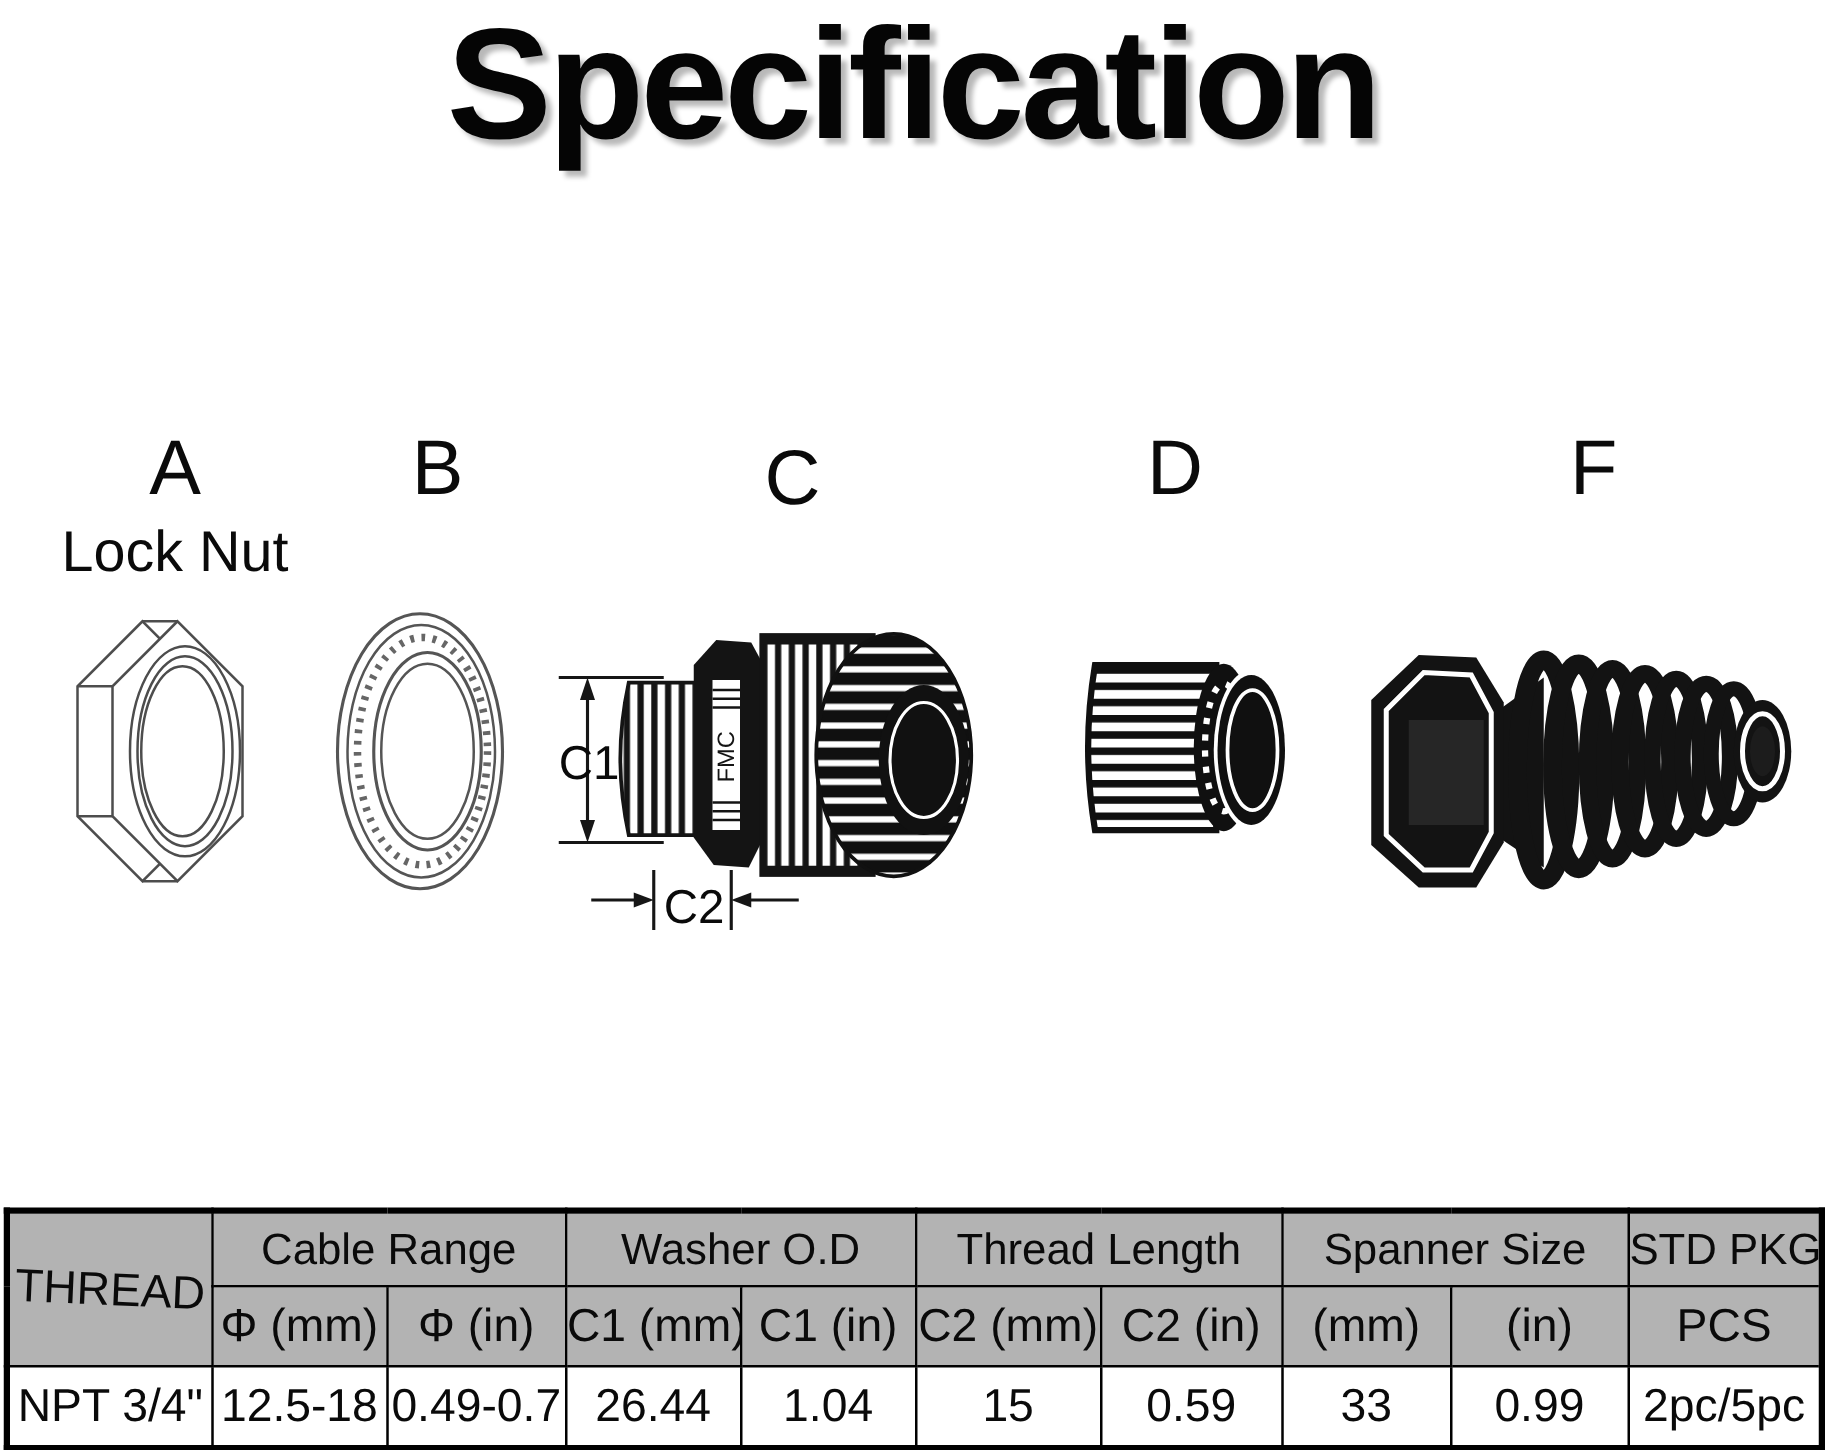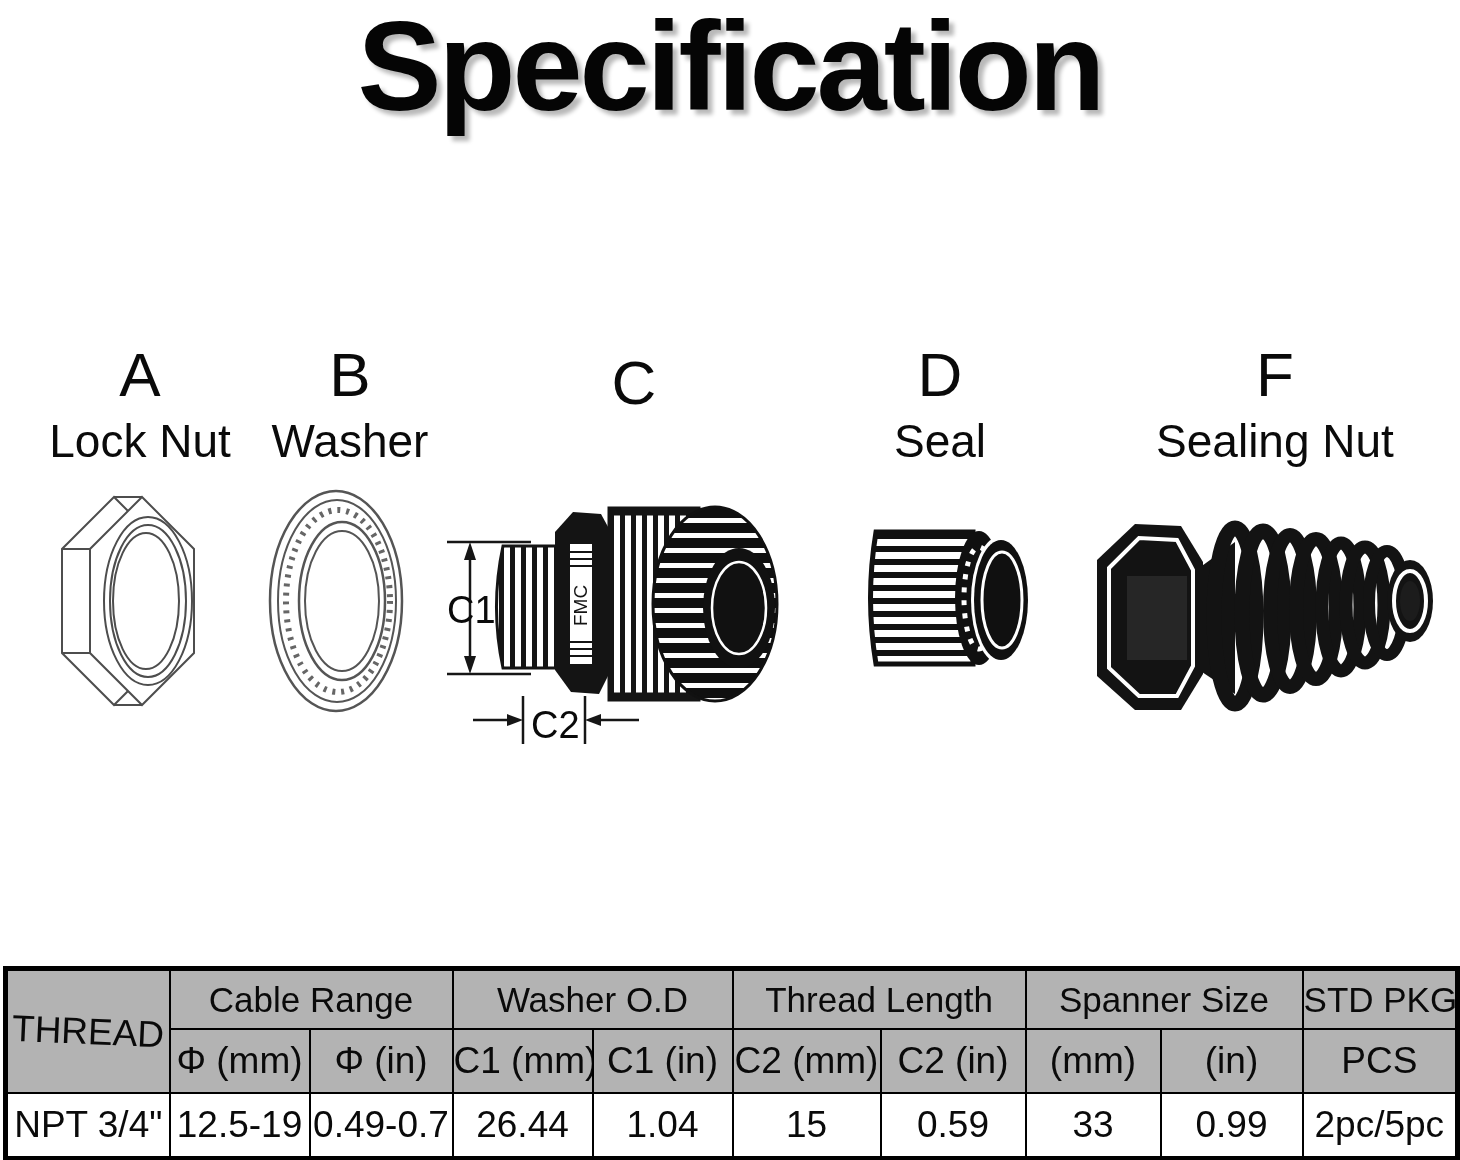--- a/index.html
+++ b/index.html
@@ -38,32 +38,29 @@
 <body>
 
 <div class="title">Specification</div>
 
 <div class="part-label" style="left:-20px;top:342px;">
   <div class="part-letter">A</div>
   <div class="part-name">Lock Nut</div>
 </div>
 <div class="part-label" style="left:190px;top:342px;">
   <div class="part-letter">B</div>
-  <div class="part-name">Washer</div>
 </div>
 <div class="part-label" style="left:474px;top:350px;">
   <div class="part-letter">C</div>
 </div>
 <div class="part-label" style="left:780px;top:342px;">
   <div class="part-letter">D</div>
-  <div class="part-name">Seal</div>
 </div>
 <div class="part-label" style="left:1115px;top:342px;">
   <div class="part-letter">F</div>
-  <div class="part-name">Sealing Nut</div>
 </div>
 
 <svg class="drawing" style="left:52px;top:482px;" width="160" height="238" viewBox="0 0 160 238">
   <g stroke="#4d4d4d" stroke-width="2" fill="none">
     <path d="M62,15 L10,67 L10,171 L62,223 L114,171 L114,67 Z"></path>
     <line x1="62" y1="15" x2="90" y2="15"></line>
     <line x1="62" y1="223" x2="90" y2="223"></line>
     <line x1="10" y1="67" x2="38" y2="67"></line>
     <line x1="10" y1="171" x2="38" y2="171"></line>
     <path d="M90,15 L38,67 L38,171 L90,223 L142,171 L142,67 Z" fill="#ffffff"></path>
@@ -206,21 +203,21 @@
       <th>C1 (mm)</th>
       <th>C1 (in)</th>
       <th>C2 (mm)</th>
       <th>C2 (in)</th>
       <th>(mm)</th>
       <th>(in)</th>
       <th>PCS</th>
     </tr>
     <tr class="drow">
       <td>NPT 3/4"</td>
-      <td>12.5-19</td>
+      <td>12.5-18</td>
       <td>0.49-0.7</td>
       <td>26.44</td>
       <td>1.04</td>
       <td>15</td>
       <td>0.59</td>
       <td>33</td>
       <td>0.99</td>
       <td>2pc/5pc</td>
     </tr>
   </tbody>

